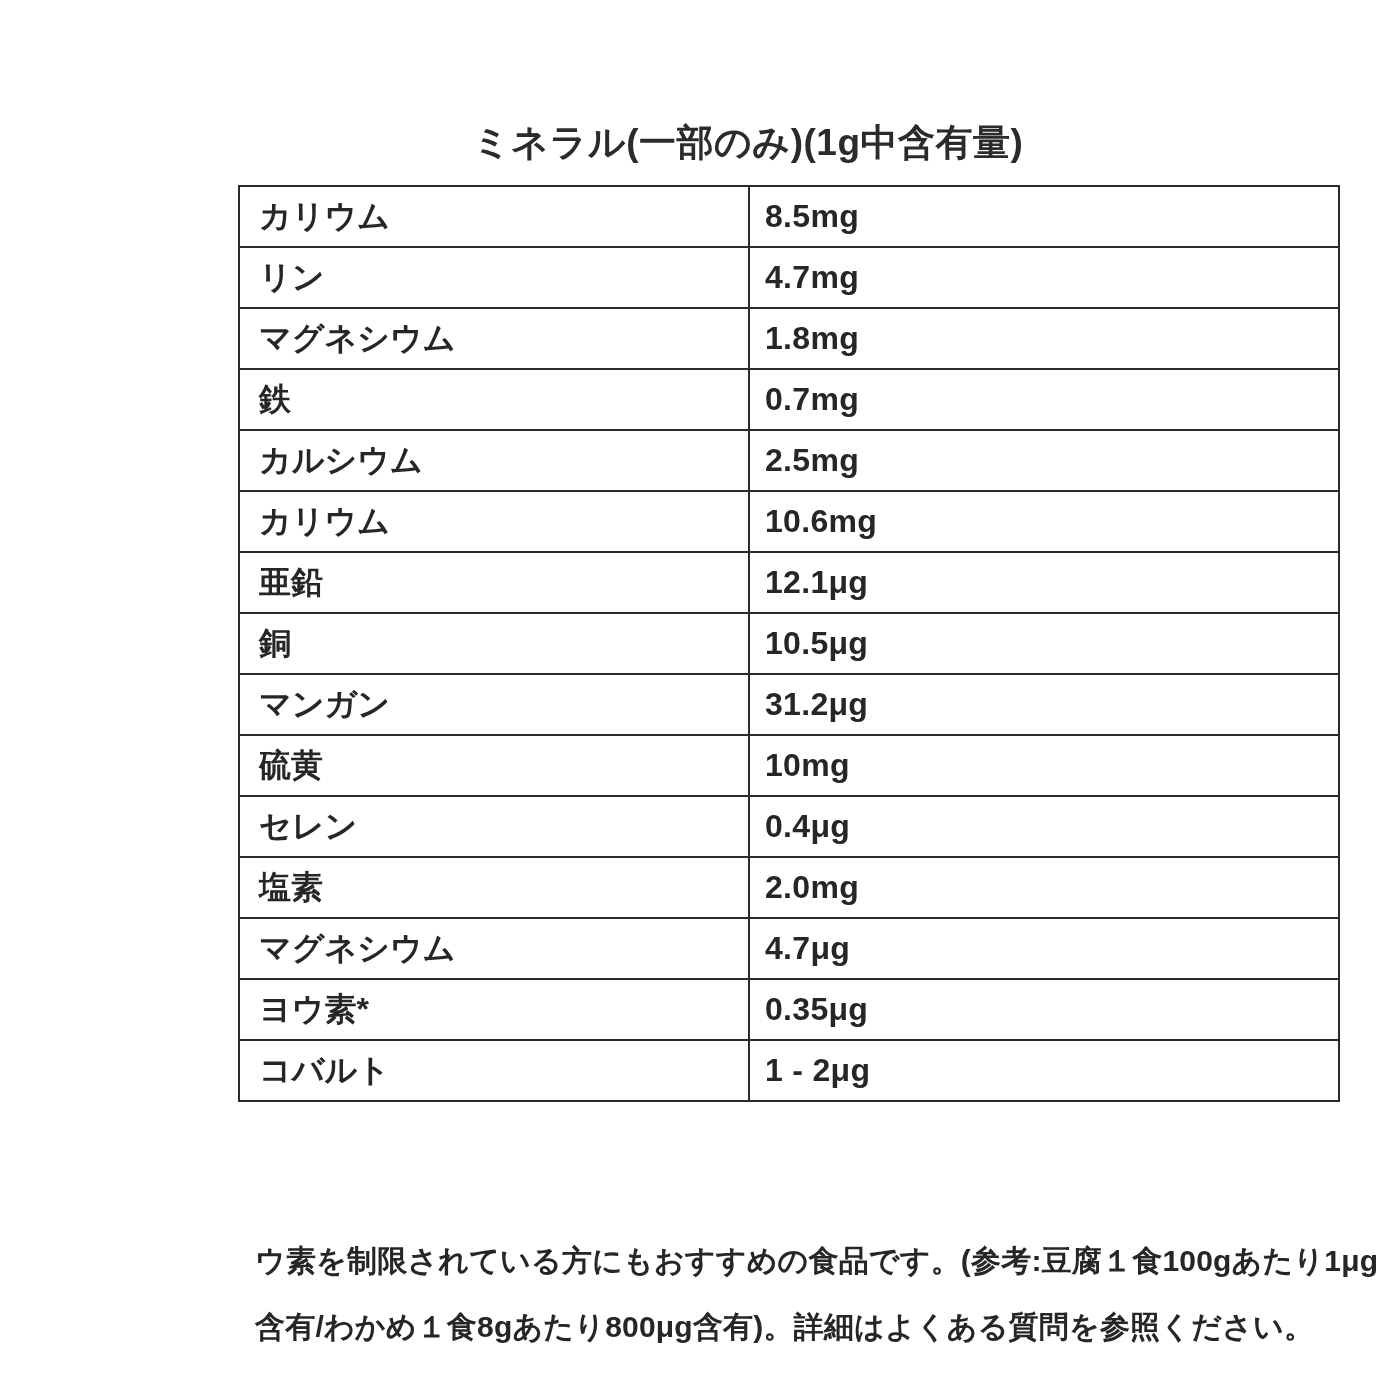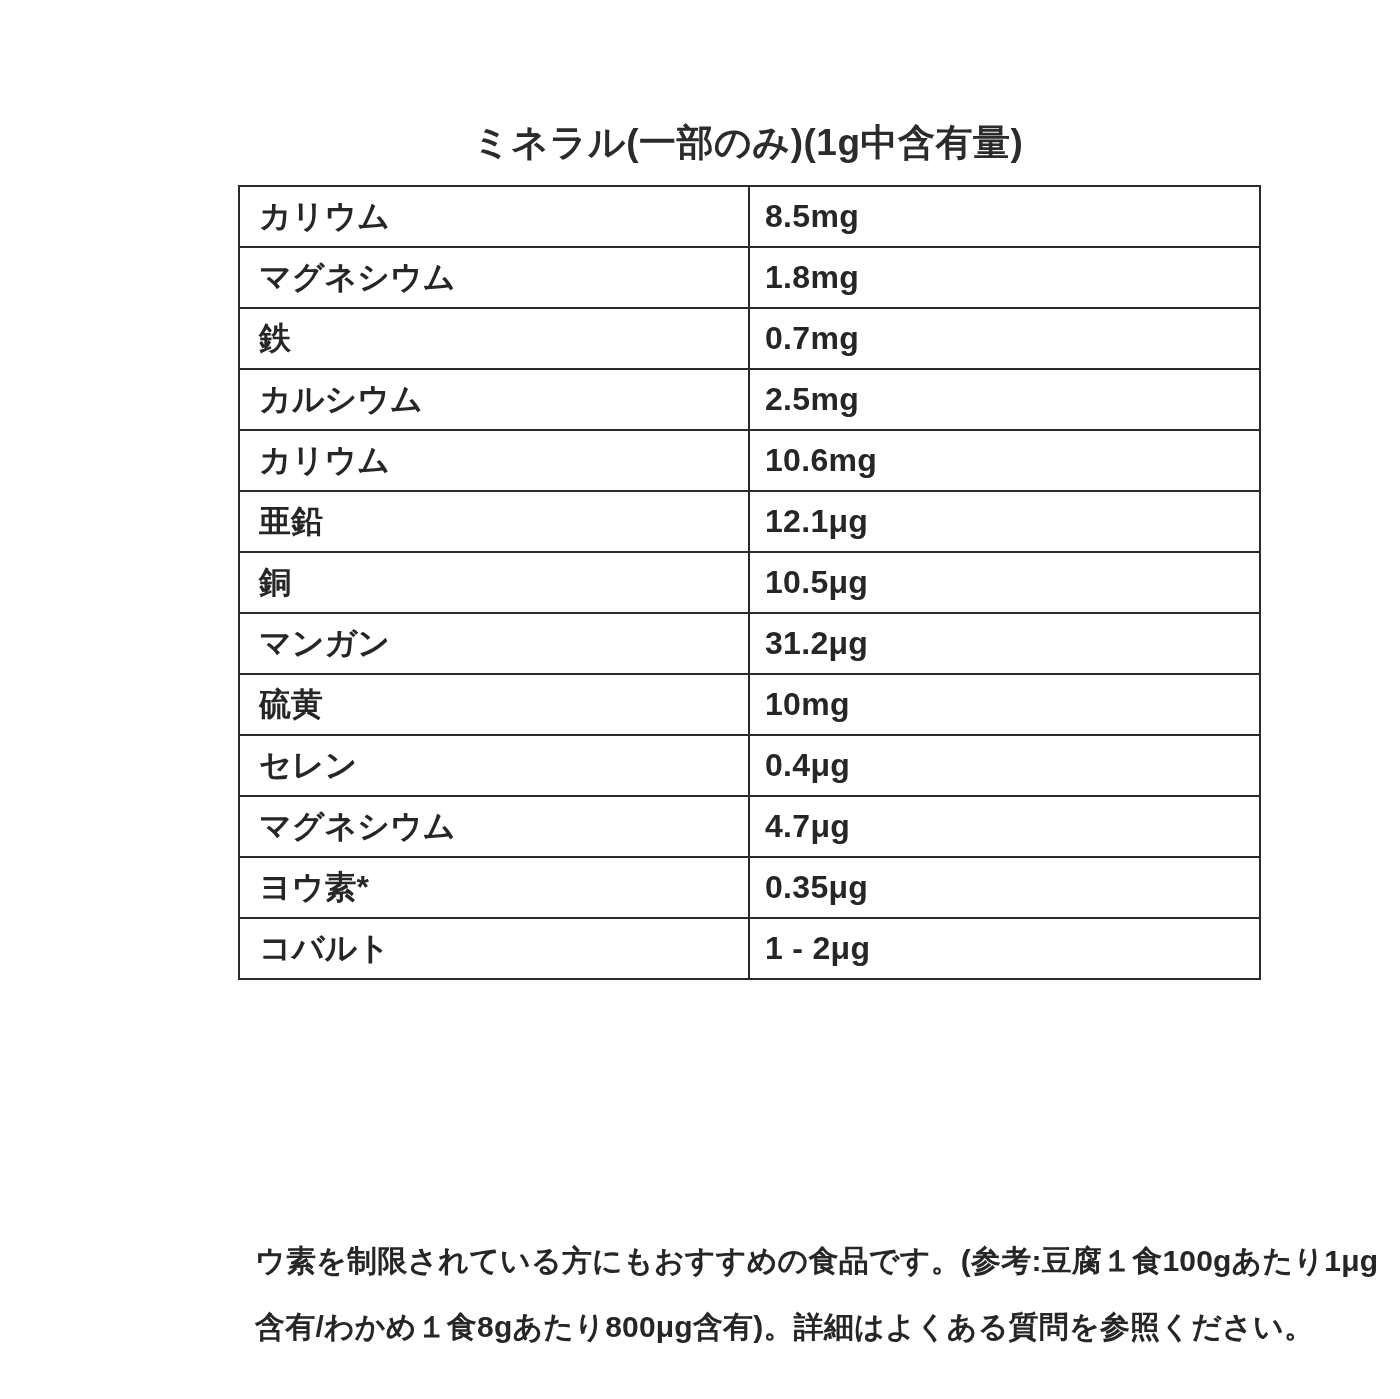--- a/index.html
+++ b/index.html
@@ -35,21 +35,21 @@
     border: 2px solid #2b2b2b;
     height: 61px;
     font-size: 32px;
     font-weight: 700;
     vertical-align: middle;
     color: #262626;
     white-space: nowrap;
     overflow: hidden;
   }
   td.col-name  { width: 510px; padding-left: 19px; }
-  td.col-value { width: 511px; padding-left: 15px; letter-spacing: 0.3px; }
+  td.col-value { width: 590px; padding-left: 15px; letter-spacing: 0.3px; }
   .footnote {
     position: absolute;
     left: 191px;
     top: 1172px;
     width: 1040px;
     font-size: 30px;
     font-weight: 700;
     color: #262626;
   }
   .footnote-line {
@@ -61,20 +61,24 @@
 </head>
 <body>
 
 <div class="page-title">ミネラル(一部のみ)(1g中含有量)</div>
 
 <table class="minerals">
   <tbody>
     <tr>
       <td class="col-name">カリウム</td>
       <td class="col-value">8.5mg</td>
+    </tr>
+    <tr>
+      <td class="col-name">リン</td>
+      <td class="col-value">4.7mg</td>
     </tr>
     <tr>
       <td class="col-name">マグネシウム</td>
       <td class="col-value">1.8mg</td>
     </tr>
     <tr>
       <td class="col-name">鉄</td>
       <td class="col-value">0.7mg</td>
     </tr>
     <tr>
@@ -99,20 +103,24 @@
     </tr>
     <tr>
       <td class="col-name">硫黄</td>
       <td class="col-value">10mg</td>
     </tr>
     <tr>
       <td class="col-name">セレン</td>
       <td class="col-value">0.4μg</td>
     </tr>
     <tr>
+      <td class="col-name">塩素</td>
+      <td class="col-value">2.0mg</td>
+    </tr>
+    <tr>
       <td class="col-name">マグネシウム</td>
       <td class="col-value">4.7μg</td>
     </tr>
     <tr>
       <td class="col-name">ヨウ素*</td>
       <td class="col-value">0.35μg</td>
     </tr>
     <tr>
       <td class="col-name">コバルト</td>
       <td class="col-value">1 - 2μg</td>

